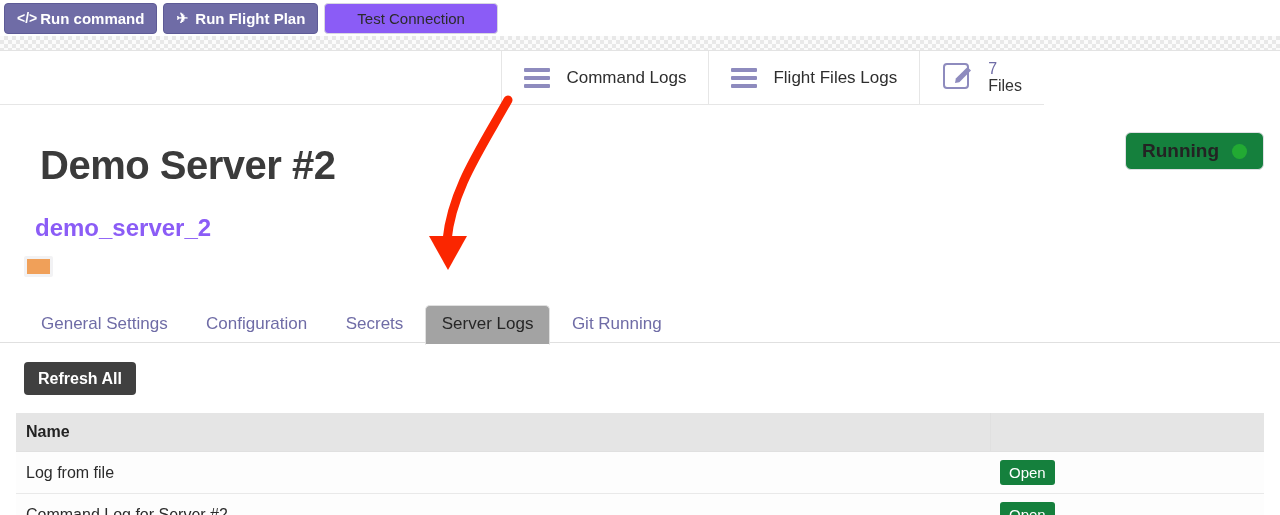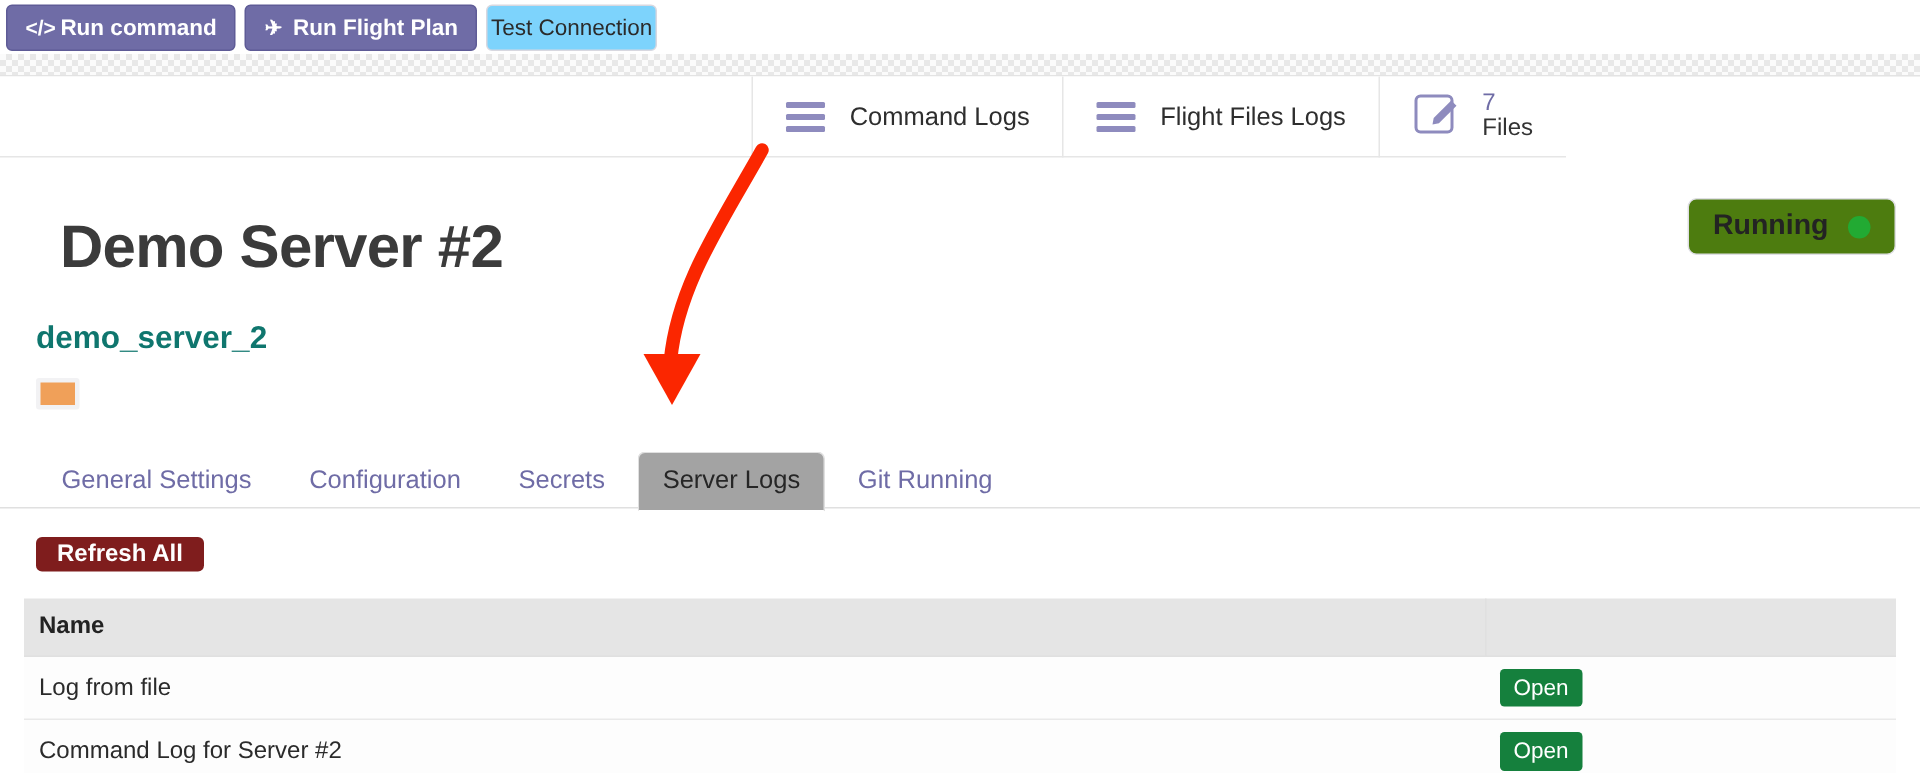--- a/index.html
+++ b/index.html
@@ -35,27 +35,27 @@
     white-space: nowrap;
     line-height: 1;
   }
   .btn-primary .glyph {
     font-weight: bold;
     margin-right: 3px;
     font-size: 14px;
   }
   .btn-plain {
     height: 31px;
-    background: #7dd3fc;
+    background: #8b5cf6;
     border: 1px solid #d8d8e0;
     border-radius: 4px;
     color: #2b2b2b;
     font-size: 15px;
     display: inline-flex; align-items: center;
-    padding: 0 2px;
+    padding: 0 32px;
     cursor: pointer;
     white-space: nowrap;
     line-height: 1;
   }
 
   
   #checker-strip {
     position: absolute; left: 0; top: 36px; width: 1280px; height: 15px;
     background-color: #fbfbfb;
     background-image:
@@ -107,38 +107,38 @@
 
   #page-title {
     margin: 16px;
     padding: 22px 0 0 24px;
     font-size: 40px;
     font-weight: bold;
     color: #3b3b3b;
     letter-spacing: -0.5px;
   }
   #page-subtitle {
-    margin: 0;
+    margin: 11px;
     padding: 10px 0 0 24px;
-    font-size: 21px;
-    font-weight: bold;
-    color: #0f766e;
+    font-size: 24px;
+    font-weight: bold;
+    color: #8b5cf6;
   }
   #color-swatch {
     margin: 14px 0 0 24px;
     width: 29px; height: 21px;
     background: #f0a059;
     border: 3px solid #f2f2f4;
     border-radius: 2px;
   }
 
   #status-badge {
     position: absolute; right: 16px; top: 27px;
     height: 38px;
-    background: #4d7c0f;
+    background: #15803d;
     border: 1px solid #dfdfe4;
     border-radius: 6px;
     display: inline-flex; align-items: center;
     padding: 8px 16px;
     cursor: pointer;
   }
   #status-badge .status-text {
     font-size: 19px; font-weight: bold; color: #232323;
   }
   #status-badge .status-dot {
@@ -171,22 +171,22 @@
     color: #262626;
     background: #a3a3a3;
     border-color: #e0e0e0;
     border-bottom-color: #ffffff;
     z-index: 2;
   }
 
   
   #refresh-all {
     margin: 19px 0 0 24px;
-    height: 23px;
-    background: #7f1d1d;
+    height: 33px;
+    background: #404040;
     border: none;
     border-radius: 4px;
     color: #ffffff;
     font-size: 16px;
     font-weight: bold;
     padding: 0 14px;
     cursor: pointer;
   }
 
   

